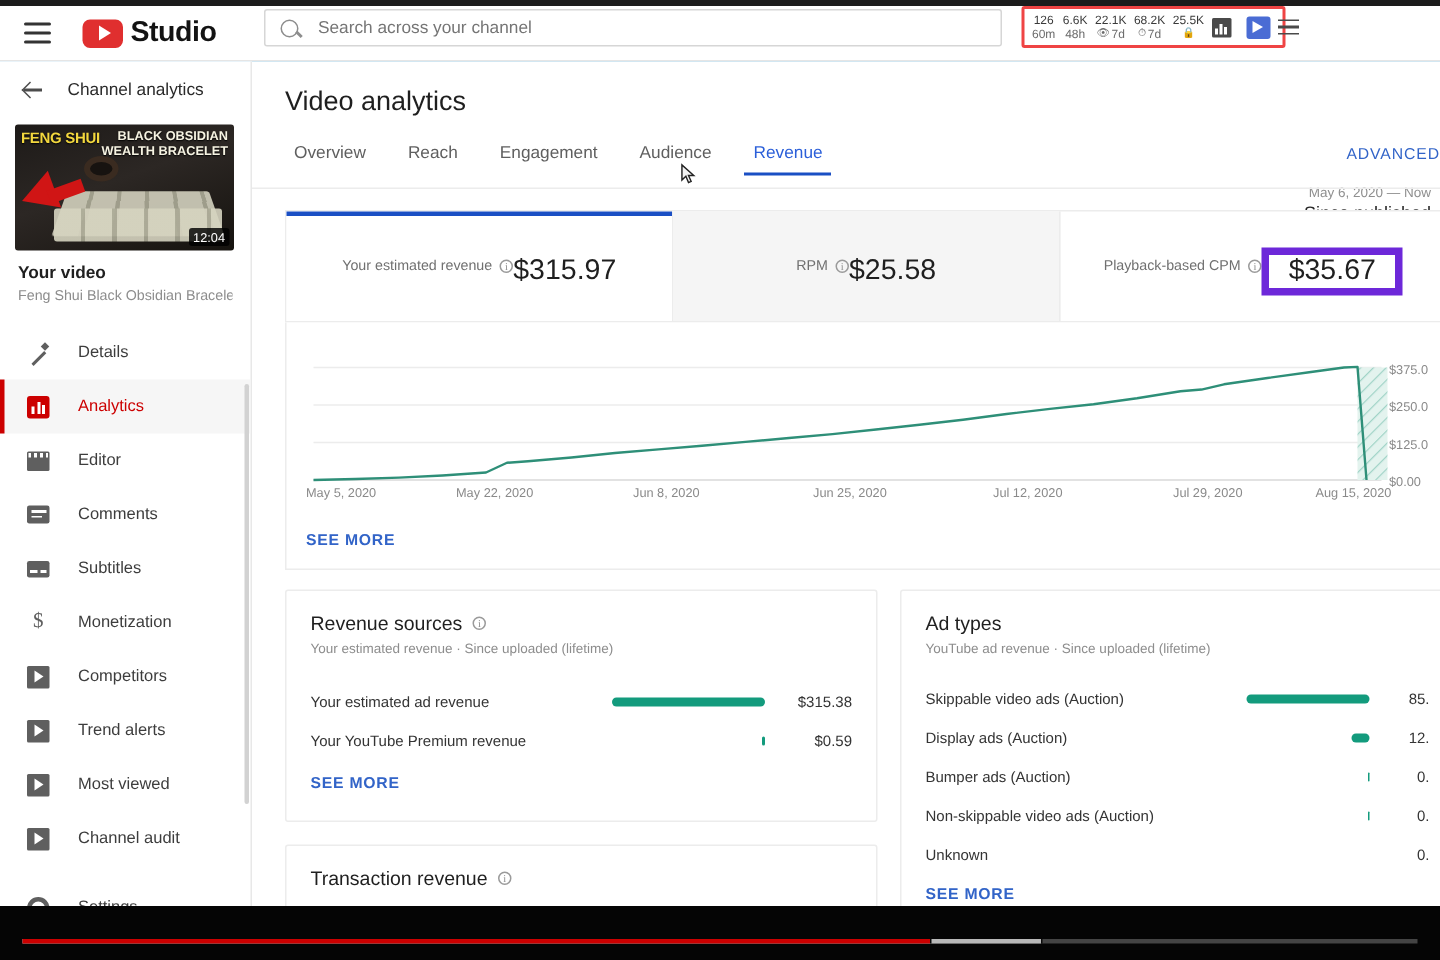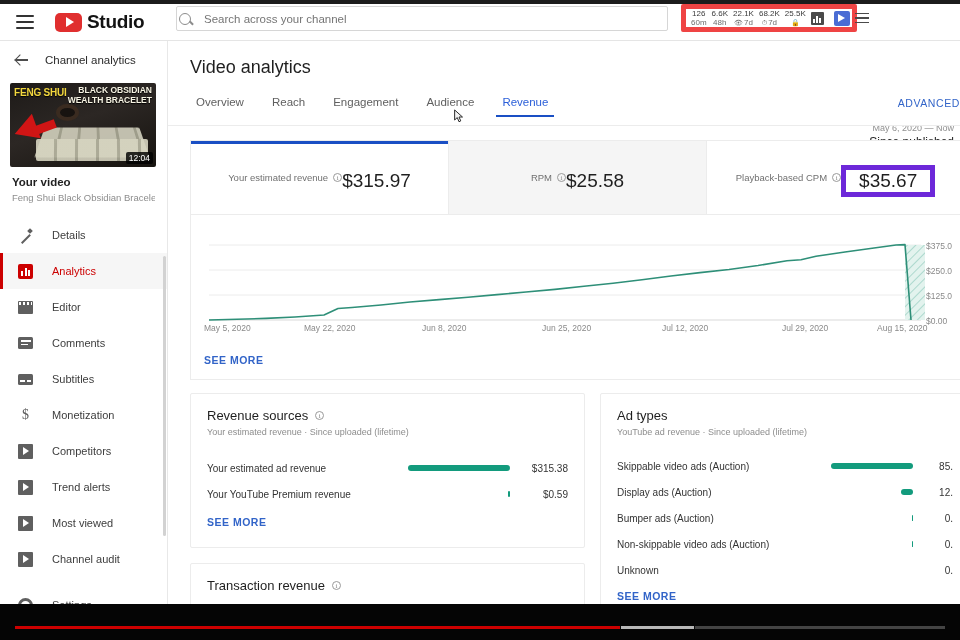--- a/index.html
+++ b/index.html
@@ -22,29 +22,29 @@
   .hamburger { width:18px; height:14px; margin-left:16px; display:flex; flex-direction:column; justify-content:space-between; cursor:pointer; }
   .hamburger span { display:block; height:2px; background:#333; border-radius:1px; }
   .brand { display:flex; align-items:center; margin-left:21px; cursor:pointer; }
   .yt-logo { width:27px; height:19px; background:#e02f2f; border-radius:5px; display:flex; align-items:center; justify-content:center; }
   .yt-logo:after { content:""; width:0; height:0; border-left:8px solid #fff; border-top:5px solid transparent; border-bottom:5px solid transparent; margin-left:2px; }
   .brand-name { font-size:19px; font-weight:bold; color:#131313; margin-left:5px; letter-spacing:-0.3px; }
 
   .searchbox {
     position:absolute; left:176px; top:6px; width:492px; height:25px;
     border:1px solid #d6d6d6; border-radius:2px; background:#fff;
-    display:flex; align-items:center; padding:0 2px;
+    display:flex; align-items:center; padding:0 10px;
   }
   .search-icon { width:12px; height:12px; border:1.6px solid #8d8d8d; border-radius:50%; position:relative; flex:none; }
   .search-icon:after { content:""; position:absolute; width:5px; height:1.6px; background:#8d8d8d; transform:rotate(45deg); right:-4px; bottom:0px; }
   .search-input { border:none; outline:none; font-size:11.5px; color:#5f5f5f; margin-left:13px; width:420px; font-family:"Liberation Sans", sans-serif; background:transparent; }
 
   .statbox {
     position:absolute; left:681px; top:4px; width:176px; height:28px;
-    border:5px solid #ef4444; border-radius:2px; background:#fff;
+    border:2px solid #ef4444; border-radius:2px; background:#fff;
     display:flex; align-items:center; padding:0 5px; gap:5px;
   }
   .stat { text-align:center; line-height:1.15; }
   .stat .v { font-size:8px; color:#3a3a3a; }
   .stat .l { font-size:8px; color:#6b6b6b; display:flex; align-items:center; justify-content:center; gap:1px; }
   .mini-ico { font-size:7px; color:#6b6b6b; }
   .stat-div { width:1px; height:17px; background:#e0e0e0; }
   .sq-icon { width:13px; height:13px; background:#4a4a4a; border-radius:1px; position:relative; flex:none; cursor:pointer; display:flex; align-items:flex-end; justify-content:center; gap:1px; padding-bottom:2px; }
   .sq-icon i { display:block; width:2px; background:#fff; }
   .ext-icon { width:16px; height:15px; background:#4a6cd4; border-radius:2px; display:flex; align-items:center; justify-content:center; flex:none; cursor:pointer; }

